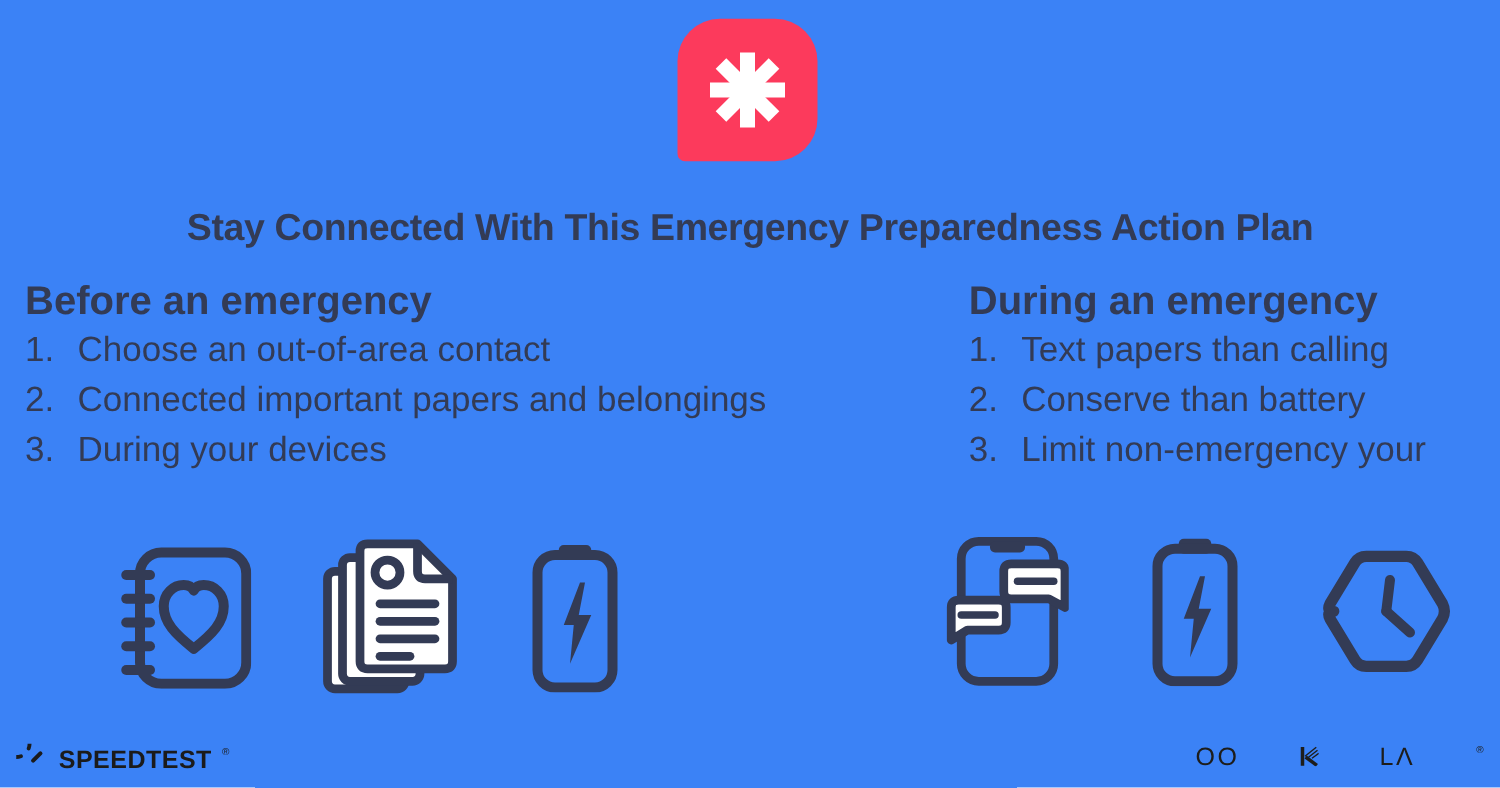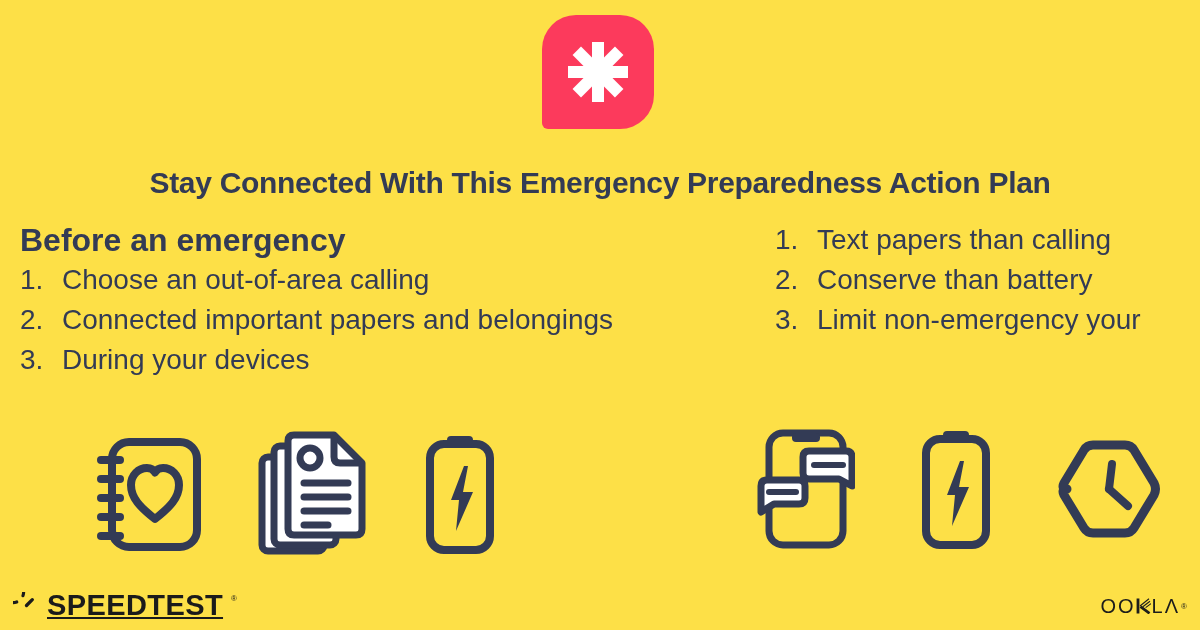--- a/index.html
+++ b/index.html
@@ -1,17 +1,17 @@
 <!DOCTYPE html>
 <html><head>
 <meta charset="utf-8">
 <style>
   html,body{margin:0;padding:0;background:#fff;}
   .canvas{
-    position:relative;width:1200px;height:630px;background:#fde047;overflow:hidden;
+    position:relative;width:1200px;height:630px;background:#3b82f6;overflow:hidden;
     font-family:"Liberation Sans",sans-serif;color:#333b55;
   }
   
   .badge{
     position:absolute;left:542px;top:15px;width:112px;height:114px;
     background:#fc3a5c;border-radius:34px 34px 34px 6px;
     display:flex;align-items:center;justify-content:center;
   }
   
   .title{
@@ -28,25 +28,25 @@
   .list-item .num{width:42px;flex:0 0 42px;}
   
   .icon-row{position:absolute;display:flex;align-items:center;}
   .icon-row-left{left:95px;top:428px;gap:56px;height:132px;}
   .icon-row-right{left:753px;top:428px;gap:66px;height:122px;}
   .icon-row svg{display:block;}
   
   .footer-speedtest{
     position:absolute;left:13px;bottom:8px;display:flex;align-items:center;gap:7px;color:#1b1b1b;
   }
-  .footer-speedtest .word{font-size:29px;font-weight:700;letter-spacing:0.4px;text-decoration:underline;}
+  .footer-speedtest .word{font-size:20px;font-weight:700;letter-spacing:0.4px;}
   .tm{font-size:8px;vertical-align:top;position:relative;top:-7px;left:1px;font-weight:400;}
   .footer-ookla{
-    position:absolute;right:12px;bottom:12px;display:flex;align-items:flex-end;color:#1d1d1b;
-    font-size:20px;font-weight:400;letter-spacing:2px;
+    position:absolute;right:12px;bottom:12px;display:flex;align-items:center;color:#1d1d1b;
+    font-size:20px;font-weight:400;letter-spacing:2px;gap:48px;
   }
   .footer-ookla .kwrap{margin:0 1px 0 0;position:relative;top:1px;}
   .ink-stroke{stroke:#333b55;fill:none;}
 </style>
 </head>
 <body>
 
 <div class="canvas">
 
   <div class="badge">
@@ -60,34 +60,35 @@
     </svg>
   </div>
 
   <h1 class="title">Stay Connected With This Emergency Preparedness Action Plan</h1>
 
   <section class="col col-left">
     <h2>Before an emergency</h2>
     <div class="list">
       <div class="list-item">
         <span class="num">1.</span>
-        <span>Choose an out-of-area calling</span>
+        <span>Choose an out-of-area contact</span>
       </div>
       <div class="list-item">
         <span class="num">2.</span>
         <span>Connected important papers and belongings</span>
       </div>
       <div class="list-item">
         <span class="num">3.</span>
         <span>During your devices</span>
       </div>
     </div>
   </section>
 
   <section class="col col-right">
+    <h2>During an emergency</h2>
     <div class="list">
       <div class="list-item">
         <span class="num">1.</span>
         <span>Text papers than calling</span>
       </div>
       <div class="list-item">
         <span class="num">2.</span>
         <span>Conserve than battery</span>
       </div>
       <div class="list-item">

